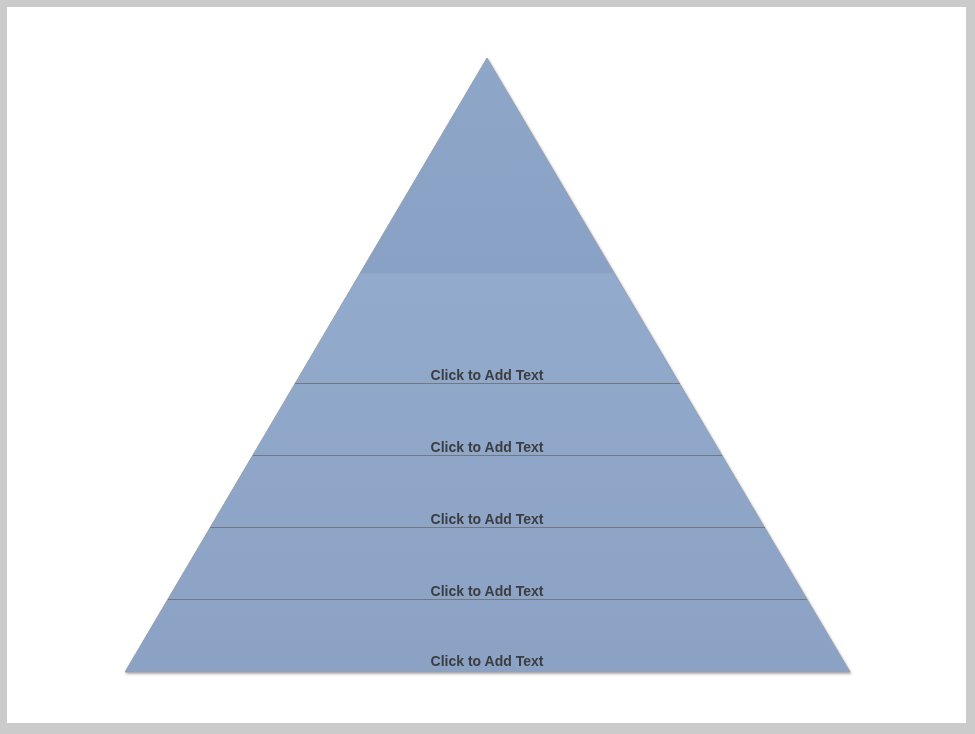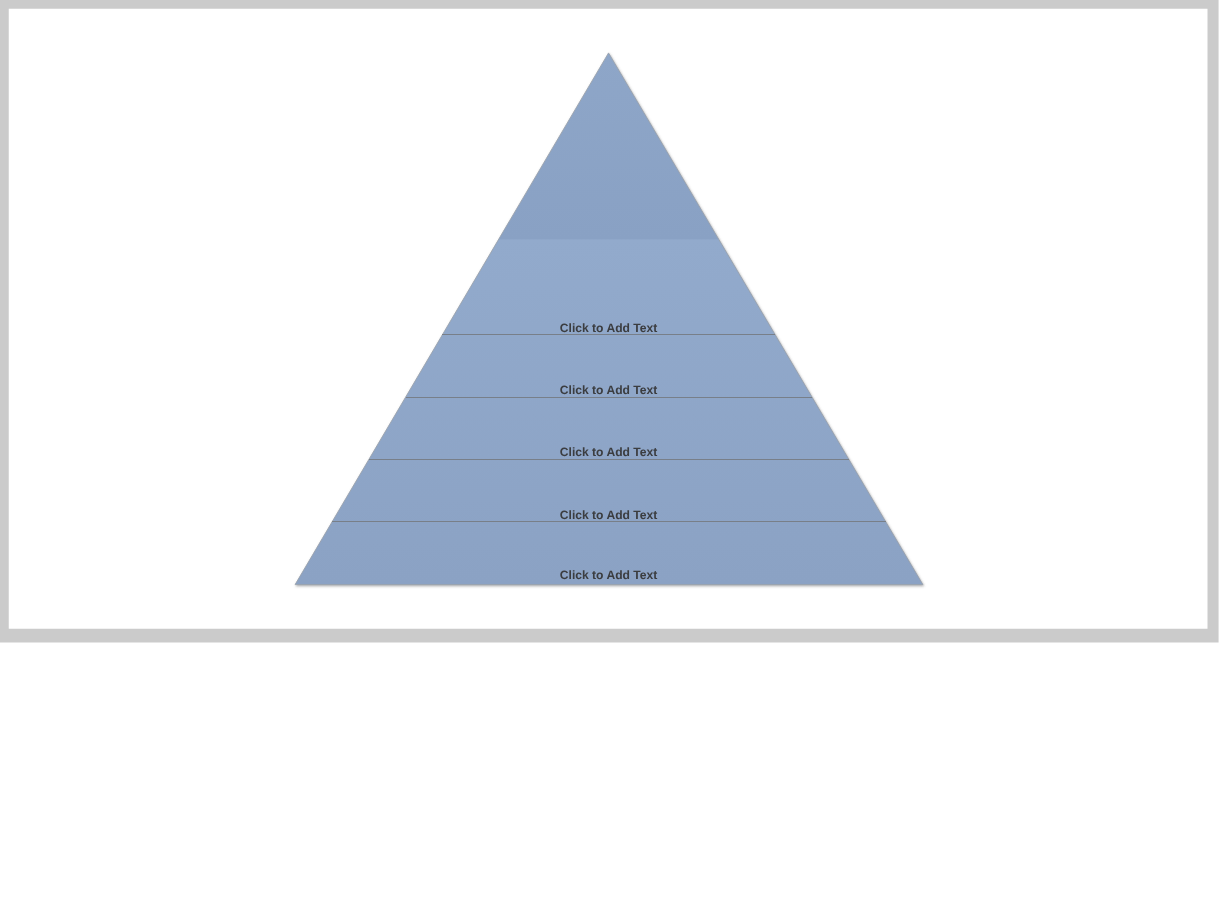--- a/index.html
+++ b/index.html
@@ -8,21 +8,21 @@
   }
   body {
     width: 975px;
     height: 734px;
     overflow: hidden;
     font-family: "Liberation Sans", "DejaVu Sans", sans-serif;
   }
   .app-frame {
     position: relative;
     width: 975px;
-    height: 514px;
+    height: 734px;
     background: #cbcbcb;
   }
   .slide-canvas {
     position: absolute;
     left: 7px;
     top: 7px;
     right: 9px;
     bottom: 11px;
     background: #ffffff;
   }

